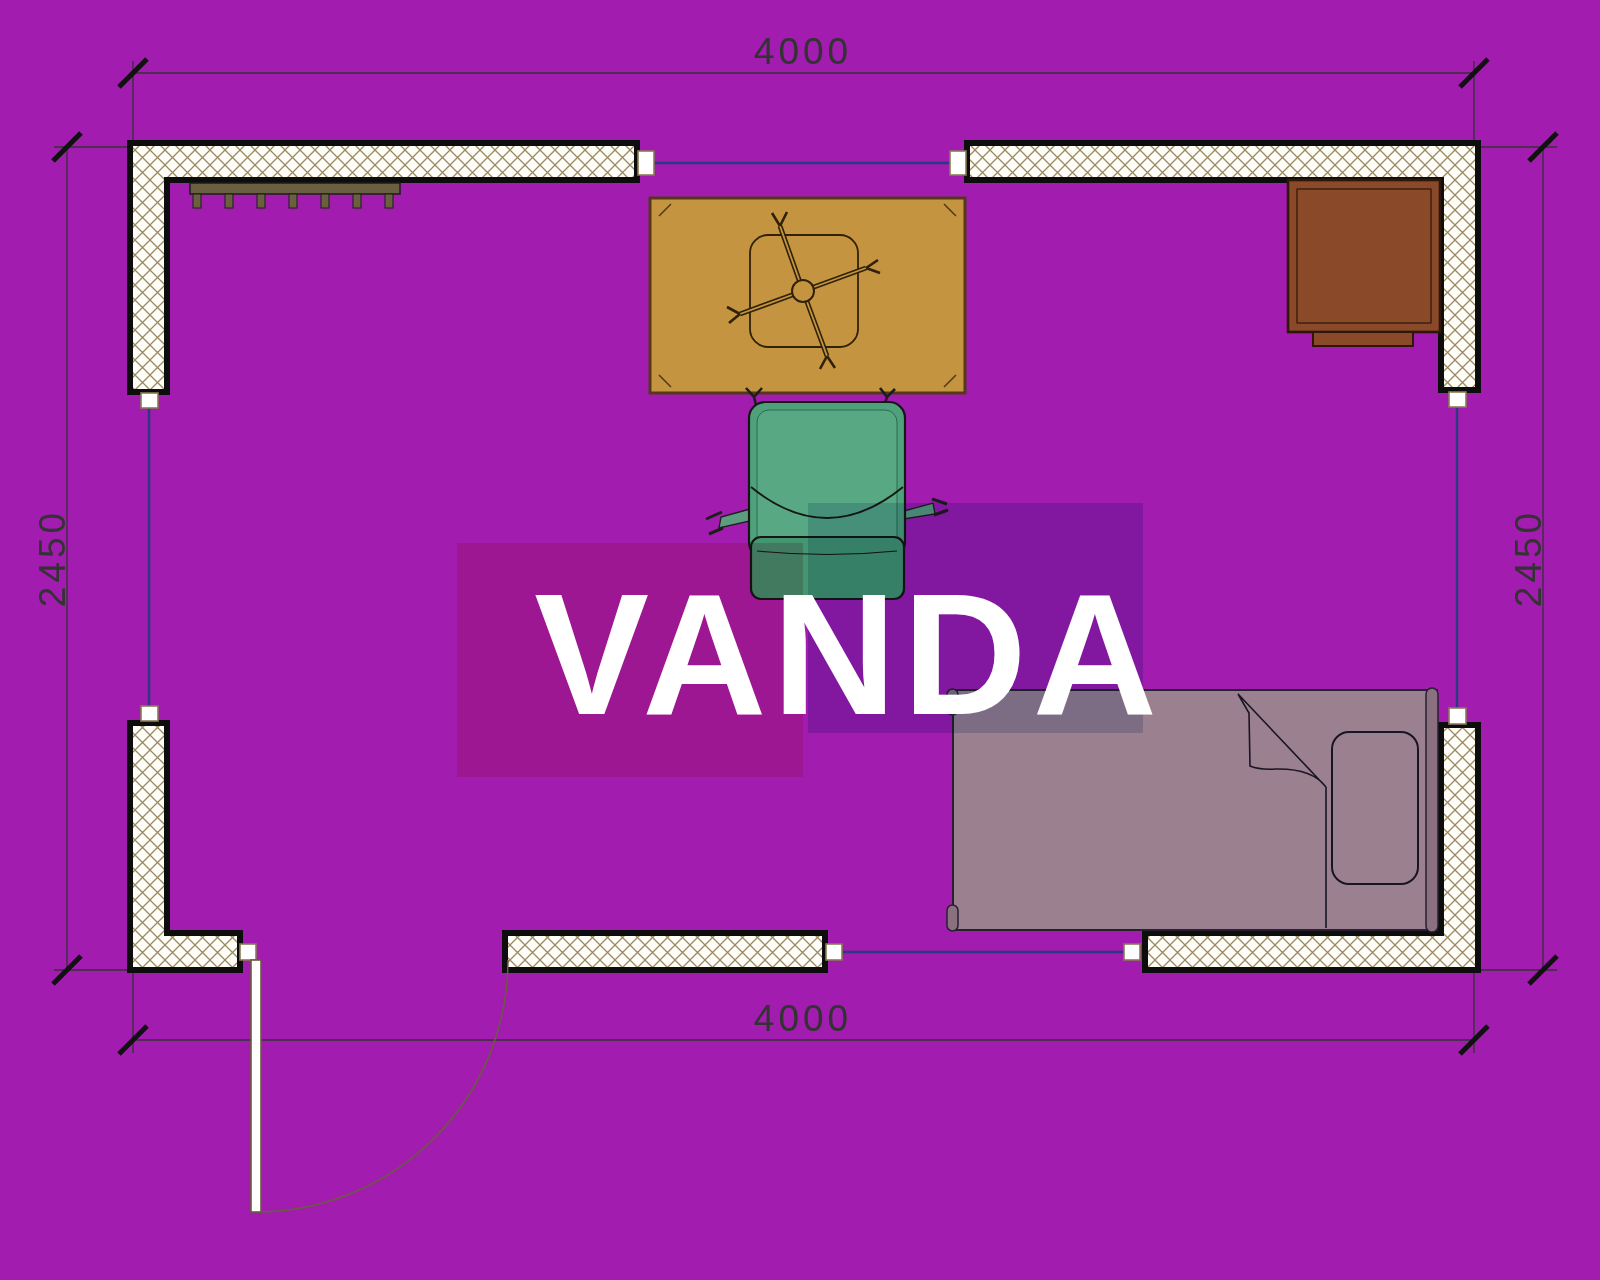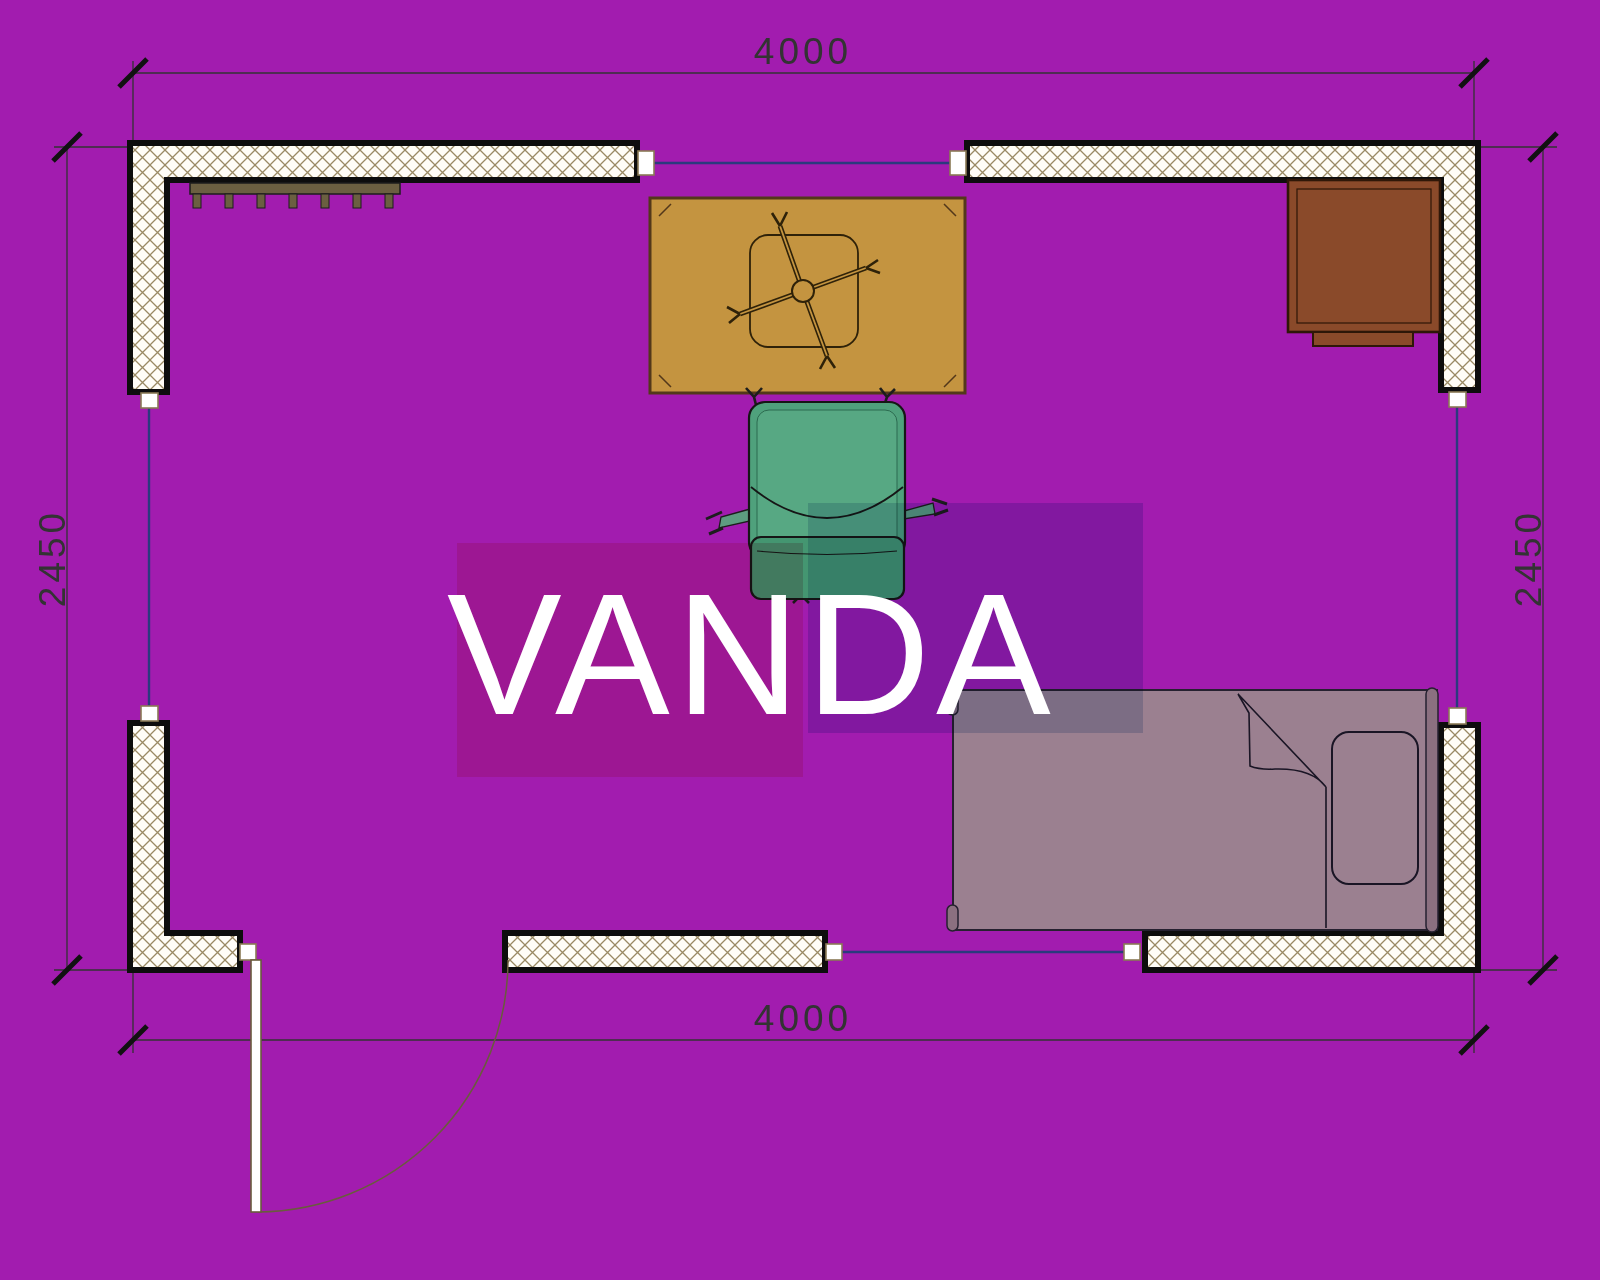--- a/index.html
+++ b/index.html
@@ -13,23 +13,23 @@
   .plan-svg{position:absolute;left:0;top:0;}
   .wm-rect{
     position:absolute;
     mix-blend-mode:multiply;
   }
   .wm-pink{left:457px;top:543px;width:346px;height:234px;background:#f8cfd6;}
   .wm-blue{left:808px;top:503px;width:335px;height:230px;background:#ccd9ea;}
   .wm-text{
     position:absolute;
     left:447px;top:568px;width:716px;
-    text-align:left;
+    text-align:right;
     font-size:172px;line-height:1;
-    font-weight:normal;
+    font-weight:bold;
     letter-spacing:6px;
     color:#ffffff;
     user-select:none;
   }
 </style>
 </head>
 <body>
 
 <div class="plan">
 

